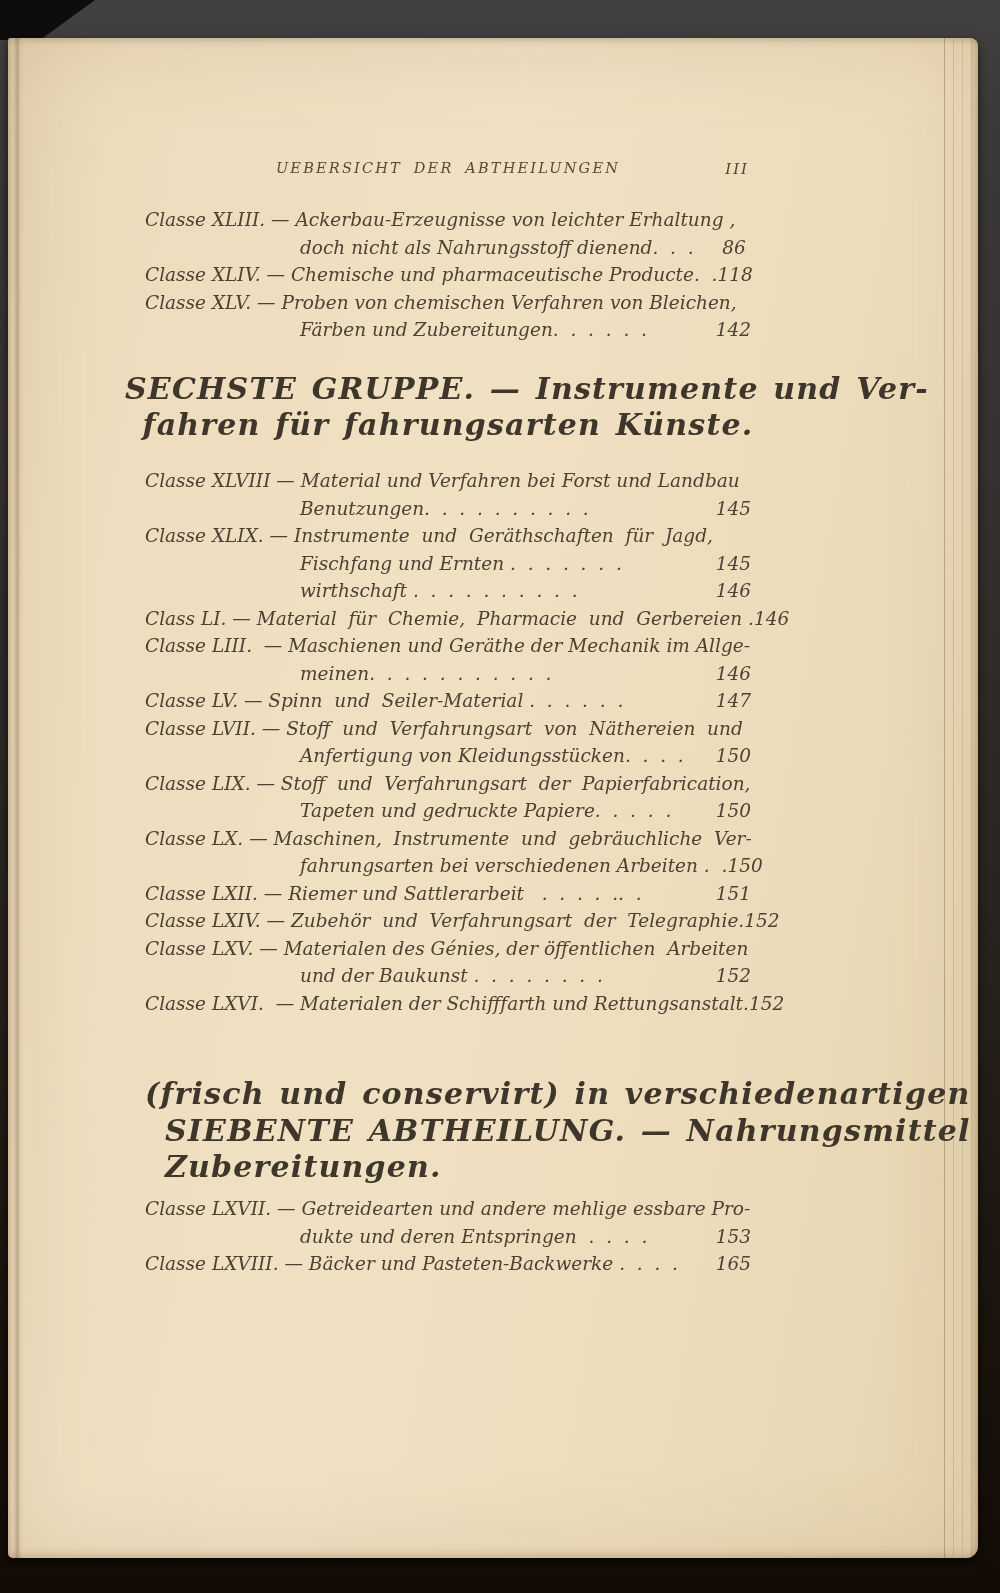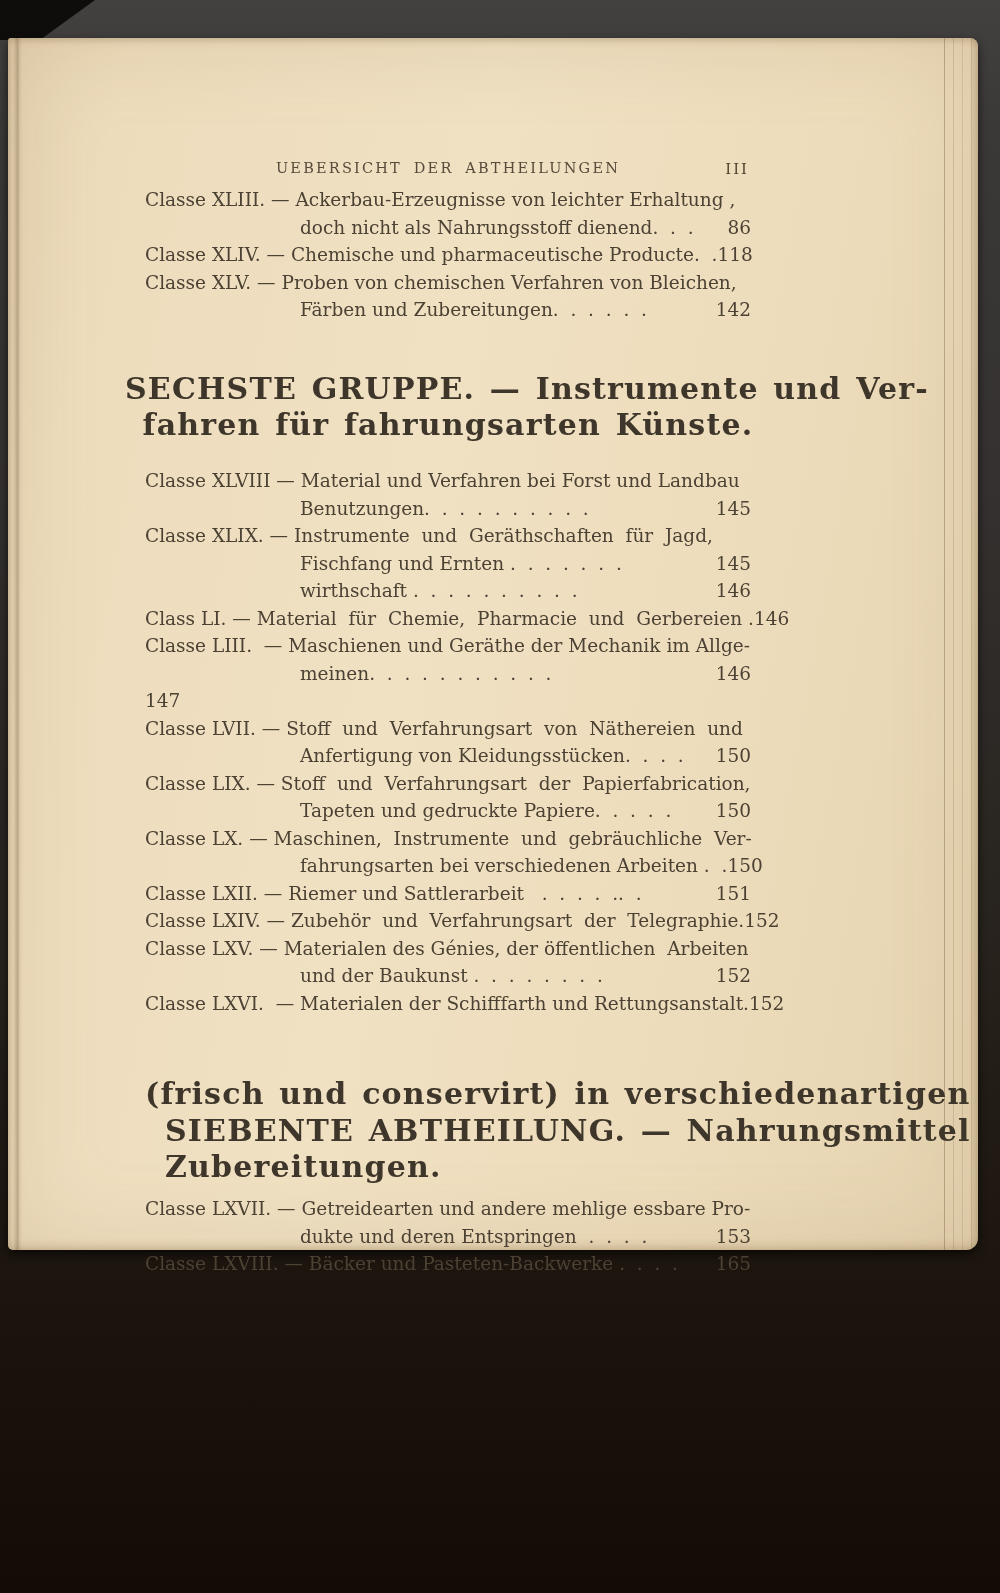--- a/index.html
+++ b/index.html
@@ -6,25 +6,26 @@
   .scene{
     position:relative;width:1000px;height:1593px;overflow:hidden;margin:0 auto;
     background:linear-gradient(180deg,#434140 0%,#3b3938 8%,#343130 30%,#27221c 60%,#1a120b 85%,#130c06 100%);
     font-family:"DejaVu Serif","Liberation Serif",serif;
   }
   .corner-wedge{
     position:absolute;top:0;left:0;width:95px;height:40px;background:#0e0d0c;
     clip-path:polygon(0 0,100% 0,42% 100%,0 100%);
   }
   .page{
-    position:absolute;left:8px;top:38px;width:970px;height:1212px;
+    position:absolute;left:8px;top:38px;width:970px;height:1520px;
     background:linear-gradient(100deg,#e6d4b2 0%,#eddcbc 10%,#f0e1c3 42%,#eddcbb 72%,#e6d4b1 96%);
     border-radius:3px 8px 12px 5px;
     box-shadow:inset 0 0 90px rgba(150,118,78,.18), inset 0 -3px 8px rgba(120,90,55,.28),
                inset 0 3px 6px rgba(120,90,55,.22), 0 4px 10px rgba(0,0,0,.65);
+    font-style:italic;
   }
   .page-crease-left{
     position:absolute;top:0;left:5px;width:10px;height:100%;
     background:linear-gradient(90deg,rgba(95,70,42,0) 0%,rgba(95,70,42,.30) 45%,rgba(95,70,42,.06) 72%,rgba(95,70,42,0) 100%);
   }
   .page-edge-right{
     position:absolute;top:0;right:0;width:34px;height:100%;
     background:
       linear-gradient(90deg,rgba(110,85,52,.38) 0 1px,rgba(110,85,52,0) 1px 9px,
         rgba(110,85,52,.20) 9px 10px,rgba(110,85,52,0) 10px 18px,
@@ -35,21 +36,21 @@
   .running-header{
     position:absolute;top:122px;left:137px;width:606px;height:22px;
     display:flex;justify-content:center;align-items:baseline;
     font-size:14.5px;letter-spacing:2.2px;color:#564a3a;word-spacing:5px;
   }
   .folio{position:absolute;right:2px;top:0;font-size:15px;letter-spacing:2px;color:#51452f;text-align:center;}
   .toc-block{position:absolute;left:137px;width:606px;color:#4c4234;font-size:18.5px;}
   .toc-line{display:flex;justify-content:space-between;align-items:baseline;height:27.5px;line-height:27.5px;}
   .toc-line .entry-text{white-space:pre;}
   .toc-line.cont{padding-left:155px;}
-  .entry-page{text-align:right;min-width:34px;color:#4c4234;}
+  .entry-page{text-align:center;min-width:34px;color:#4c4234;}
   .section-heading{position:absolute;left:117px;width:646px;color:#3e362a;font-weight:bold;font-size:30px;}
   .section-heading .heading-line{white-space:nowrap;line-height:35.5px;letter-spacing:1.2px;word-spacing:3px;}
   .heading-center .heading-line{text-align:center;}
   .heading-left{left:137px;width:640px;}
   .heading-left .heading-line{text-align:left;line-height:36.5px;}
   .heading-left .heading-line + .heading-line{padding-left:20px;}
 </style>
 </head>
 <body>
 
@@ -58,21 +59,21 @@
 
   <div class="page">
     <div class="page-crease-left"></div>
     <div class="page-edge-right"></div>
 
     <div class="running-header">
       <span>UEBERSICHT DER ABTHEILUNGEN</span>
       <span class="folio">III</span>
     </div>
 
-    <div class="toc-block" style="top:148px;">
+    <div class="toc-block" style="top:168px;">
         <div class="toc-line">
           <span class="entry-text">Classe XLIII. — Ackerbau-Erzeugnisse von leichter Erhaltung ,</span>
           <span class="entry-page"></span>
         </div>
         <div class="toc-line cont">
           <span class="entry-text">doch nicht als Nahrungsstoff dienend.  .  .</span>
           <span class="entry-page">86</span>
         </div>
         <div class="toc-line">
           <span class="entry-text">Classe XLIV. — Chemische und pharmaceutische Producte.  .</span>
@@ -120,20 +121,21 @@
         </div>
         <div class="toc-line">
           <span class="entry-text">Classe LIII.  — Maschienen und Geräthe der Mechanik im Allge-</span>
           <span class="entry-page"></span>
         </div>
         <div class="toc-line cont">
           <span class="entry-text">meinen.  .  .  .  .  .  .  .  .  .  .</span>
           <span class="entry-page">146</span>
         </div>
         <div class="toc-line">
+          <span class="entry-text">Classe LV. — Spinn  und  Seiler-Material .  .  .  .  .  .</span>
           <span class="entry-page">147</span>
         </div>
         <div class="toc-line">
           <span class="entry-text">Classe LVII. — Stoff  und  Verfahrungsart  von  Näthereien  und</span>
           <span class="entry-page"></span>
         </div>
         <div class="toc-line cont">
           <span class="entry-text">Anfertigung von Kleidungsstücken.  .  .  .</span>
           <span class="entry-page">150</span>
         </div>

